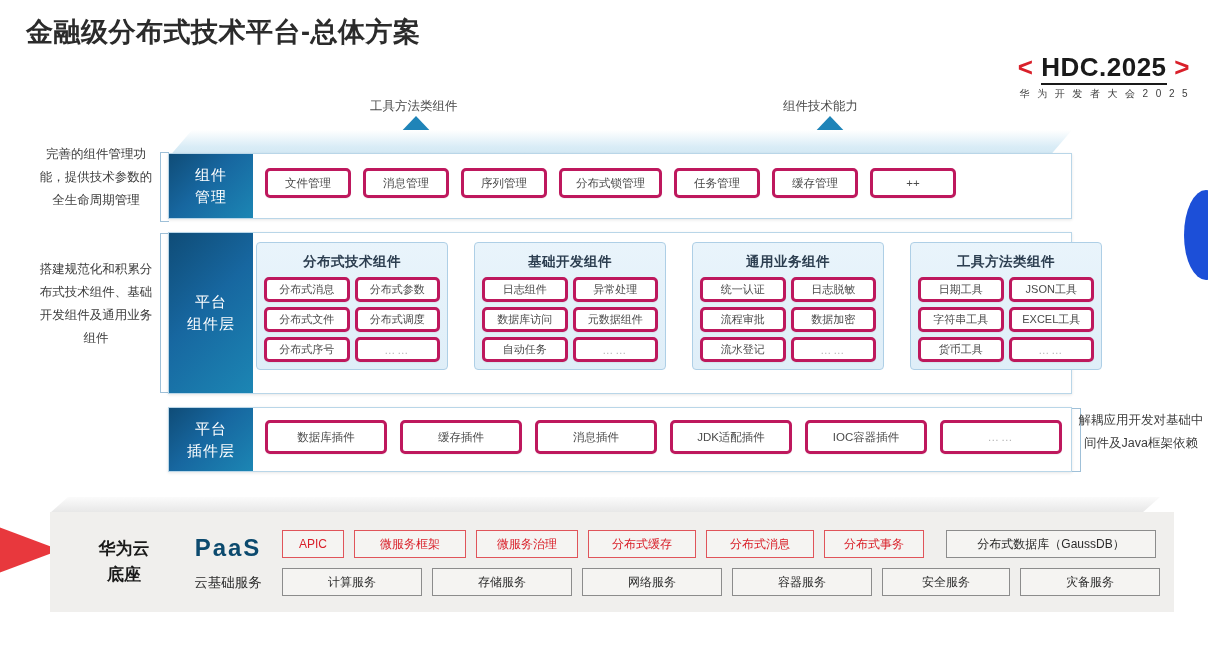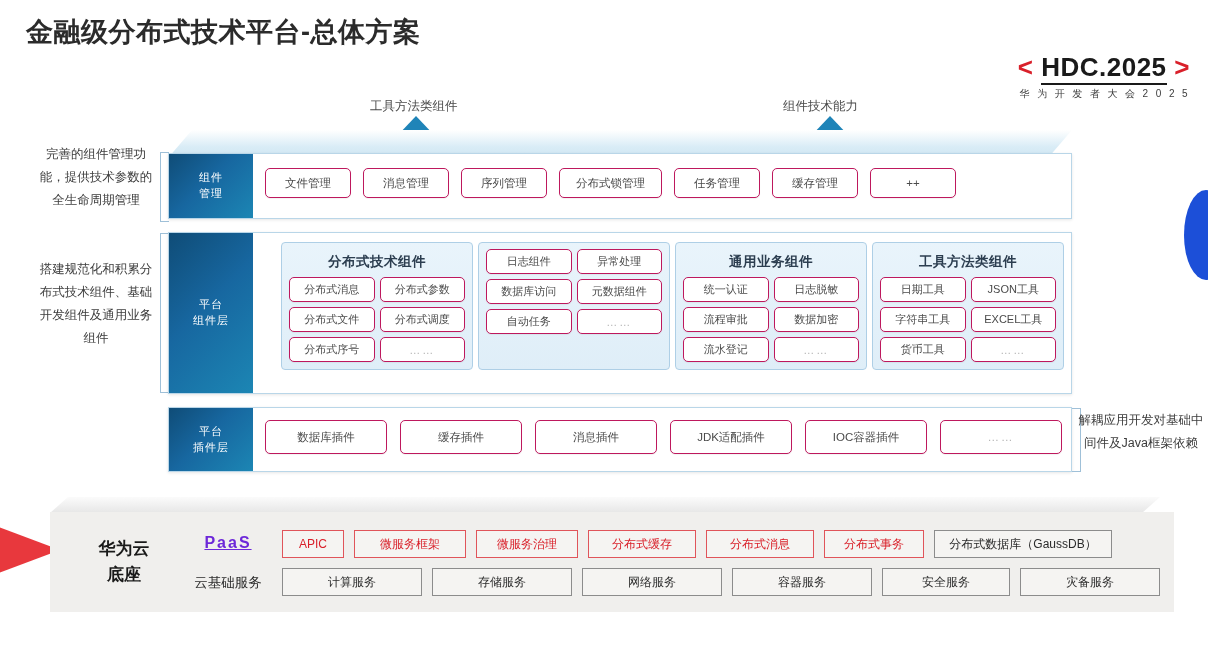--- a/index.html
+++ b/index.html
@@ -68,39 +68,39 @@
     background:#ffffff;
     border:1px solid #b9d6e8;
     box-sizing:border-box;
   }
   .layer-shadow{box-shadow:0 1px 3px rgba(0,0,0,.10);}
   .side-tab{
     position:absolute;left:0;top:0;bottom:0;width:84px;
     background:linear-gradient(135deg,#0f4c77 0%,#1767a0 45%,#1c86b4 100%);
     color:#ffffff;
     display:flex;flex-direction:column;align-items:center;justify-content:center;
-    font-size:11px;line-height:1.45;letter-spacing:1px;
+    font-size:15px;line-height:1.45;letter-spacing:1px;
   }
 
   
   .pill{
-    background:#ffffff;border:1px solid #be185d;border-radius:5px;
+    background:#ffffff;border:3px solid #be185d;border-radius:5px;
     display:flex;align-items:center;justify-content:center;
     font-size:11.5px;color:#4a4a4a;box-sizing:border-box;
     box-shadow:0 1px 1px rgba(0,0,0,.05);
     white-space:nowrap;
   }
   .pill.dots{color:#b4b4b4;letter-spacing:2px;}
 
   
   #comp-mgmt-row{position:absolute;left:96px;top:14px;display:flex;gap:12px;}
   #comp-mgmt-row .pill{height:30px;}
 
   
-  #groups{position:absolute;left:112px;top:9px;display:flex;gap:5px;}
+  #groups{position:absolute;left:87px;top:9px;display:flex;gap:26px;}
   .group{
     width:192px;
     background:linear-gradient(180deg,#e9f4fb 0%,#dfeef8 100%);
     border:1px solid #aecfe6;border-radius:4px;box-sizing:border-box;
     padding:6px 7px 7px;
   }
   .group-title{
     text-align:center;font-size:13.5px;font-weight:bold;color:#2c3e50;
     padding:4px 0 6px;letter-spacing:.5px;
   }
@@ -135,21 +135,21 @@
     background:#f0efed;
     padding-left:32px;
   }
   #base .base-title{
     position:absolute;left:28px;top:24px;width:92px;text-align:center;
     font-size:17px;font-weight:bold;color:#1a1a1a;line-height:1.55;
   }
   #base .row-label{
     position:absolute;left:128px;width:100px;text-align:center;white-space:nowrap;
   }
-  #base .lbl-paas{top:22px;font-size:16px;font-weight:bold;color:#6d28d9;letter-spacing:2px;text-decoration:underline;}
+  #base .lbl-paas{top:22px;font-size:24px;font-weight:bold;color:#0c4a6e;letter-spacing:2px;}
   #base .lbl-cloud{top:62px;font-size:13.5px;color:#2b2b2b;}
   .base-row{position:absolute;left:232px;display:flex;gap:10px;}
   .base-row.paas{top:18px;}
   .base-row.cloud{top:56px;}
   .bbox{
     display:flex;align-items:center;justify-content:center;
     background:#f5f4f2;box-sizing:border-box;height:28px;
     font-size:12px;white-space:nowrap;
   }
   .bbox.red{border:1.5px solid #e0545a;color:#d9202a;}
@@ -220,20 +220,21 @@
         <div class="group-grid">
           <div class="pill">分布式消息</div>
           <div class="pill">分布式参数</div>
           <div class="pill">分布式文件</div>
           <div class="pill">分布式调度</div>
           <div class="pill">分布式序号</div>
           <div class="pill dots">……</div>
         </div>
       </div>
       <div class="group">
+        <div class="group-title">基础开发组件</div>
         <div class="group-grid">
           <div class="pill">日志组件</div>
           <div class="pill">异常处理</div>
           <div class="pill">数据库访问</div>
           <div class="pill">元数据组件</div>
           <div class="pill">自动任务</div>
           <div class="pill dots">……</div>
         </div>
       </div>
       <div class="group">
@@ -287,21 +288,21 @@
   </div>
   <div class="row-label lbl-paas">PaaS</div>
   <div class="row-label lbl-cloud">云基础服务</div>
   <div class="base-row paas" id="paas-row">
       <div class="bbox red" style="width: 62px;">APIC</div>
       <div class="bbox red" style="width: 112px;">微服务框架</div>
       <div class="bbox red" style="width: 102px;">微服务治理</div>
       <div class="bbox red" style="width: 108px;">分布式缓存</div>
       <div class="bbox red" style="width: 108px;">分布式消息</div>
       <div class="bbox red" style="width: 100px;">分布式事务</div>
-      <div class="bbox gray" style="width: 178px;">分布式数据库（GaussDB）</div>
+      <div class="bbox gray" style="width: 210px; margin-left: 12px;">分布式数据库（GaussDB）</div>
     </div>
   <div class="base-row cloud" id="cloud-row">
       <div class="bbox cloud" style="width: 140px;">计算服务</div>
       <div class="bbox cloud" style="width: 140px;">存储服务</div>
       <div class="bbox cloud" style="width: 140px;">网络服务</div>
       <div class="bbox cloud" style="width: 140px;">容器服务</div>
       <div class="bbox cloud" style="width: 128px;">安全服务</div>
       <div class="bbox cloud" style="width: 140px;">灾备服务</div>
     </div>
 </div>

